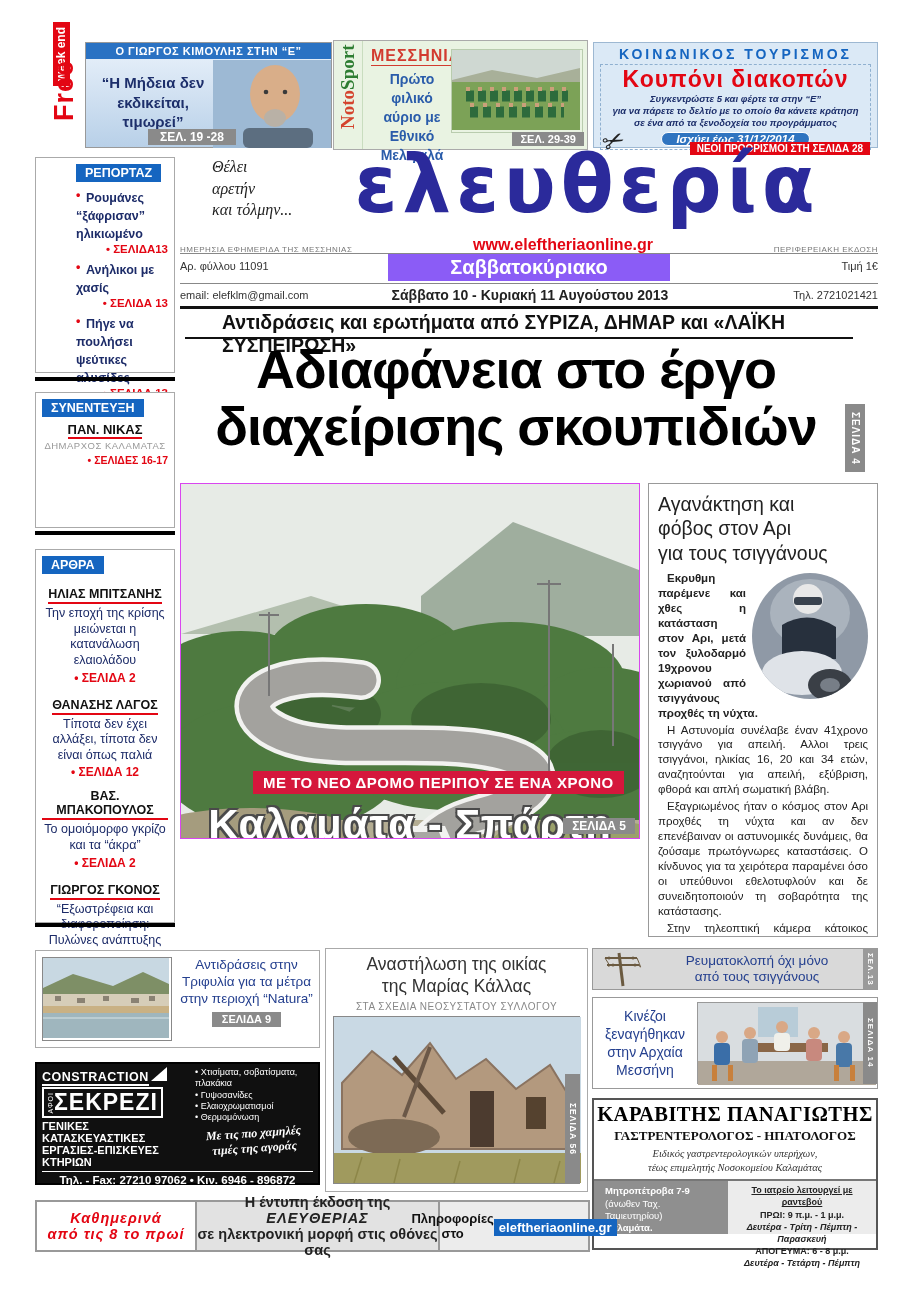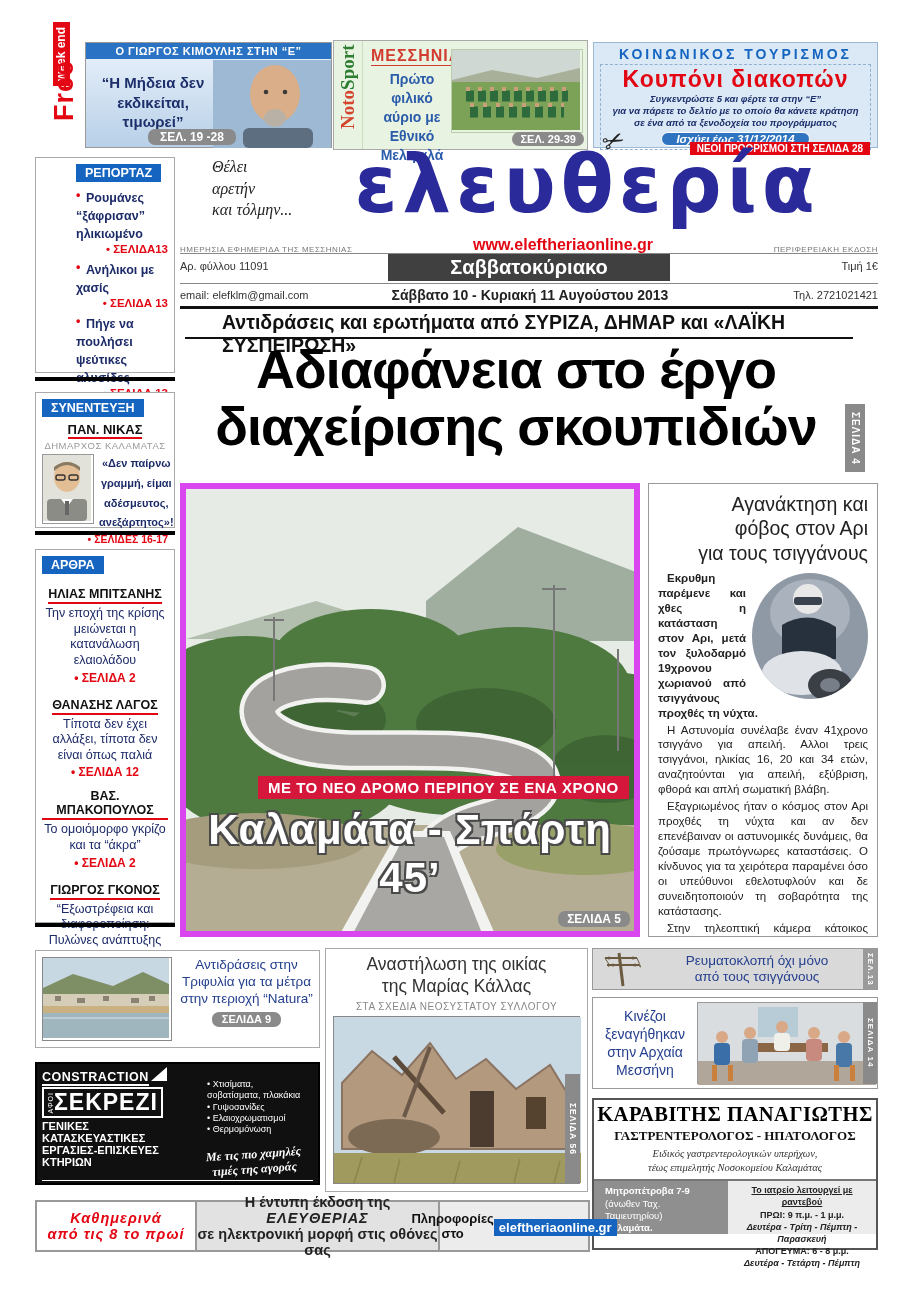--- a/index.html
+++ b/index.html
@@ -1,20 +1,20 @@
 <!DOCTYPE html>
 <html><head>
 <meta charset="utf-8">
 <style>
   html,body{margin:0;padding:0;background:#fff;}
   .page{position:relative;width:900px;height:1313px;margin:0 auto;background:#fff;
         font-family:"Liberation Sans",sans-serif;overflow:hidden;color:#111;}
   .v{writing-mode:vertical-rl;}
   .pre{white-space:pre-line;}
-  .badge{background:#8a8a8a;color:#fff;font-weight:bold;border-radius:7px;}
+  .badge{background:#8a8a8a;color:#fff;font-weight:bold;}
 
   
   .promo-fw{position:absolute;left:45px;top:42px;width:287px;height:106px;display:flex;}
   .fw-strip{width:40px;position:relative;}
   .fw-free{position:absolute;left:4px;bottom:-4px;transform-origin:0 0;transform:rotate(-90deg);
            font-weight:bold;font-size:27px;color:#e30613;letter-spacing:1px;white-space:nowrap;}
   .fw-wk{position:absolute;left:8px;top:44px;transform-origin:0 0;transform:rotate(-90deg);
          background:#e30613;color:#fff;font-weight:bold;font-size:12px;line-height:1.1;padding:2px 5px;white-space:nowrap;}
   .fw-main{flex:1;position:relative;border:1px solid #999;
            background:linear-gradient(180deg,#eaf2fb 0%,#c3d8ec 55%,#9dbcd z 100%);
@@ -69,49 +69,49 @@
   .masthead{position:absolute;left:180px;top:150px;width:698px;height:158px;}
   .motto{position:absolute;left:32px;top:6px;font-family:"Liberation Serif",serif;font-style:italic;
          font-size:16px;line-height:1.35;color:#222;}
   .logo{position:absolute;left:118px;top:-4px;width:578px;text-align:center;font-family:"DejaVu Sans",sans-serif;
         font-weight:bold;font-size:77px;letter-spacing:5px;color:#2b2a9b;transform:scaleY(1.04);line-height:1.0;}
   .mast-sub{position:absolute;left:0;right:0;top:86px;display:flex;justify-content:space-between;align-items:flex-end;}
   .mast-sub .s{font-size:8px;color:#777;letter-spacing:.5px;}
   .mast-www{color:#e30613;font-weight:bold;font-size:16px;}
   .mast-hr1{position:absolute;left:0;right:0;top:103px;height:1px;background:#888;}
   .mast-issue{position:absolute;left:0;top:110px;font-size:11px;color:#333;}
-  .mast-ed{position:absolute;left:208px;top:104px;width:282px;background:#404040;color:#fff;text-align:center;
+  .mast-ed{position:absolute;left:208px;top:104px;width:282px;background:#8b5cf6;color:#fff;text-align:center;
            font-weight:bold;font-size:20px;padding:2px 0;}
   .mast-price{position:absolute;right:0;top:110px;font-size:11px;color:#333;}
   .mast-hr2{position:absolute;left:0;right:0;top:133px;height:1px;background:#888;}
   .mast-email{position:absolute;left:0;top:139px;font-size:11px;color:#333;}
   .mast-date{position:absolute;left:120px;width:460px;top:137px;text-align:center;font-weight:bold;font-size:14px;color:#222;}
   .mast-phone{position:absolute;right:0;top:139px;font-size:11px;color:#333;}
   .mast-hr3{position:absolute;left:0;right:0;top:156px;height:3px;background:#111;}
 
   
   .kicker{position:absolute;left:222px;top:311px;font-weight:bold;font-size:19.5px;color:#111;}
   .kicker-rule{position:absolute;left:185px;top:337px;width:668px;height:2px;background:#111;}
   .headline{position:absolute;left:180px;top:341px;width:672px;text-align:center;font-weight:bold;
             font-size:54px;line-height:1.05;letter-spacing:-1px;color:#000;}
   .tab4{position:absolute;left:845px;top:404px;width:20px;height:68px;background:#8a8a8a;color:#fff;
         font-weight:bold;font-size:10px;text-align:center;letter-spacing:1px;display:flex;align-items:center;justify-content:center;}
 
   
-  .photo-main{position:absolute;left:180px;top:483px;width:460px;height:454px;border:6px solid #d946ef;box-sizing:border-box;overflow:hidden;}
+  .photo-main{position:absolute;left:180px;top:483px;width:460px;height:356px;border:1px solid #d946ef;box-sizing:border-box;overflow:hidden;}
   .road-banner{position:absolute;left:72px;top:287px;background:#d5173c;color:#fff;font-weight:bold;font-size:15px;
                padding:3px 10px;letter-spacing:.5px;}
   .road-title{position:absolute;left:0;right:0;top:317px;text-align:center;color:#fff;font-weight:bold;font-size:42px;letter-spacing:1px;
               text-shadow:2px 2px 0 #4a4a4a,-2px -2px 0 #4a4a4a,2px -2px 0 #4a4a4a,-2px 2px 0 #4a4a4a;}
   .road-page{position:absolute;right:4px;bottom:4px;font-size:12px;padding:1px 9px;}
 
   
   .ari{position:absolute;left:648px;top:483px;width:230px;height:454px;border:1px solid #999;box-sizing:border-box;
        padding:8px 9px 0;overflow:hidden;}
-  .ari-title{text-align:right;font-size:19.5px;line-height:1.25;color:#222;margin-bottom:6px;}
+  .ari-title{text-align:left;font-size:19.5px;line-height:1.25;color:#222;margin-bottom:6px;}
   .ari-photo{float:right;width:116px;height:126px;border-radius:50%;overflow:hidden;margin:2px 0 4px 6px;}
   .ari-body{font-size:11.5px;line-height:1.3;text-align:justify;color:#222;}
   .ari-body p{margin:0 0 2px;text-indent:9px;}
   .ari-lead{font-weight:bold;}
 
   
   .natura{position:absolute;left:35px;top:950px;width:285px;height:98px;border:1px solid #aaa;box-sizing:border-box;
           display:flex;gap:8px;padding:6px;background:#fff;}
   .natura-photo{width:128px;height:82px;border:1px solid #888;flex:none;}
   .natura-right{flex:1;text-align:center;color:#25408f;font-size:13.5px;line-height:1.25;}
@@ -125,21 +125,21 @@
   .sk-tri{display:inline-block;width:0;height:0;border-left:16px solid transparent;border-bottom:14px solid #fff;margin-left:2px;}
   .sk-brandrow{display:flex;align-items:center;border:2px solid #fff;padding:0 3px;margin-top:1px;width:fit-content;}
   .sk-afoi{writing-mode:vertical-rl;transform:rotate(180deg);font-size:7px;letter-spacing:1px;}
   .sk-brand{font-weight:bold;font-size:23px;letter-spacing:1px;}
   .sk-l1{font-weight:bold;font-size:11px;margin-top:2px;}
   .sk-l2{font-weight:bold;font-size:11px;}
   .sk-right{flex:1;padding-left:5px;}
   .sk-serv{font-size:9px;line-height:1.25;}
   .sk-serv li{list-style:none;}
   .sk-serv li::before{content:"• ";}
-  .sk-serv{margin:12px;padding:0;}
+  .sk-serv{margin:0;padding:0;}
   .sk-slogan{font-family:"Liberation Serif",serif;font-weight:bold;font-style:italic;font-size:12px;
              transform:rotate(-4deg);margin-top:3px;text-align:center;}
   .sk-contact{border-top:1px solid #fff;margin-top:3px;padding-top:2px;text-align:center;font-weight:bold;font-size:11.5px;}
   .sk-web{text-align:center;font-weight:bold;font-size:11.5px;}
 
   .callas{position:absolute;left:325px;top:948px;width:263px;height:244px;border:1px solid #aaa;box-sizing:border-box;
           background:#fff;padding:5px 7px;text-align:center;}
   .cl-title{font-size:17.5px;line-height:1.25;color:#333;}
   .cl-sub{font-size:10px;color:#888;letter-spacing:.5px;margin:3px 0 4px;}
   .cl-photowrap{position:relative;width:100%;height:168px;border:1px solid #888;box-sizing:border-box;}
@@ -264,35 +264,20 @@
       <span class="rep-text">Νέα ρύθμιση για τη στάθμευση λεωφορείων</span>
       <span class="rep-page">• ΣΕΛΙΔΑ 7</span>
     </div>
   </div>
   <div class="side-sep" style="top:377px;"></div>
 
   <div class="side-box" style="top:392px;height:136px;">
     <span class="side-header">ΣΥΝΕΝΤΕΥΞΗ</span>
     <span class="int-name">ΠΑΝ. ΝΙΚΑΣ</span>
     <div class="int-role">ΔΗΜΑΡΧΟΣ ΚΑΛΑΜΑΤΑΣ</div>
-    <div class="int-row">
-      <div class="int-photo">
-        <svg width="48" height="66" viewBox="0 0 48 66" preserveAspectRatio="none">
-          <rect width="48" height="66" fill="#e2e2da"></rect>
-          <ellipse cx="24" cy="22" rx="13" ry="15" fill="#e3bd93"></ellipse>
-          <path d="M11,16 Q24,4 37,16 L37,12 Q24,2 11,12 Z" fill="#8a7a62"></path>
-          <rect x="13" y="20" width="9" height="5" rx="2" fill="none" stroke="#333" stroke-width="1.4"></rect>
-          <rect x="26" y="20" width="9" height="5" rx="2" fill="none" stroke="#333" stroke-width="1.4"></rect>
-          <rect x="4" y="44" width="40" height="22" rx="4" fill="#8c8c86"></rect>
-          <path d="M18,44 L24,52 L30,44 Z" fill="#fff"></path>
-          <rect x="22" y="46" width="4" height="14" fill="#666"></rect>
-        </svg>
-      </div>
-      <div class="int-quote">«Δεν παίρνω γραμμή, είμαι αδέσμευτος, ανεξάρτητος»!</div>
-    </div>
     <span class="int-page">• ΣΕΛΙΔΕΣ 16-17</span>
   </div>
   <div class="side-sep" style="top:531px;"></div>
 
   <div class="side-box" style="top:549px;height:374px;">
     <span class="side-header">ΑΡΘΡΑ</span>
     <div class="art-item">
       <span class="art-name">ΗΛΙΑΣ ΜΠΙΤΣΑΝΗΣ</span>
       <div class="art-text">Την εποχή της κρίσης μειώνεται η κατανάλωση ελαιολάδου</div>
       <div class="art-page">• ΣΕΛΙΔΑ 2</div>

